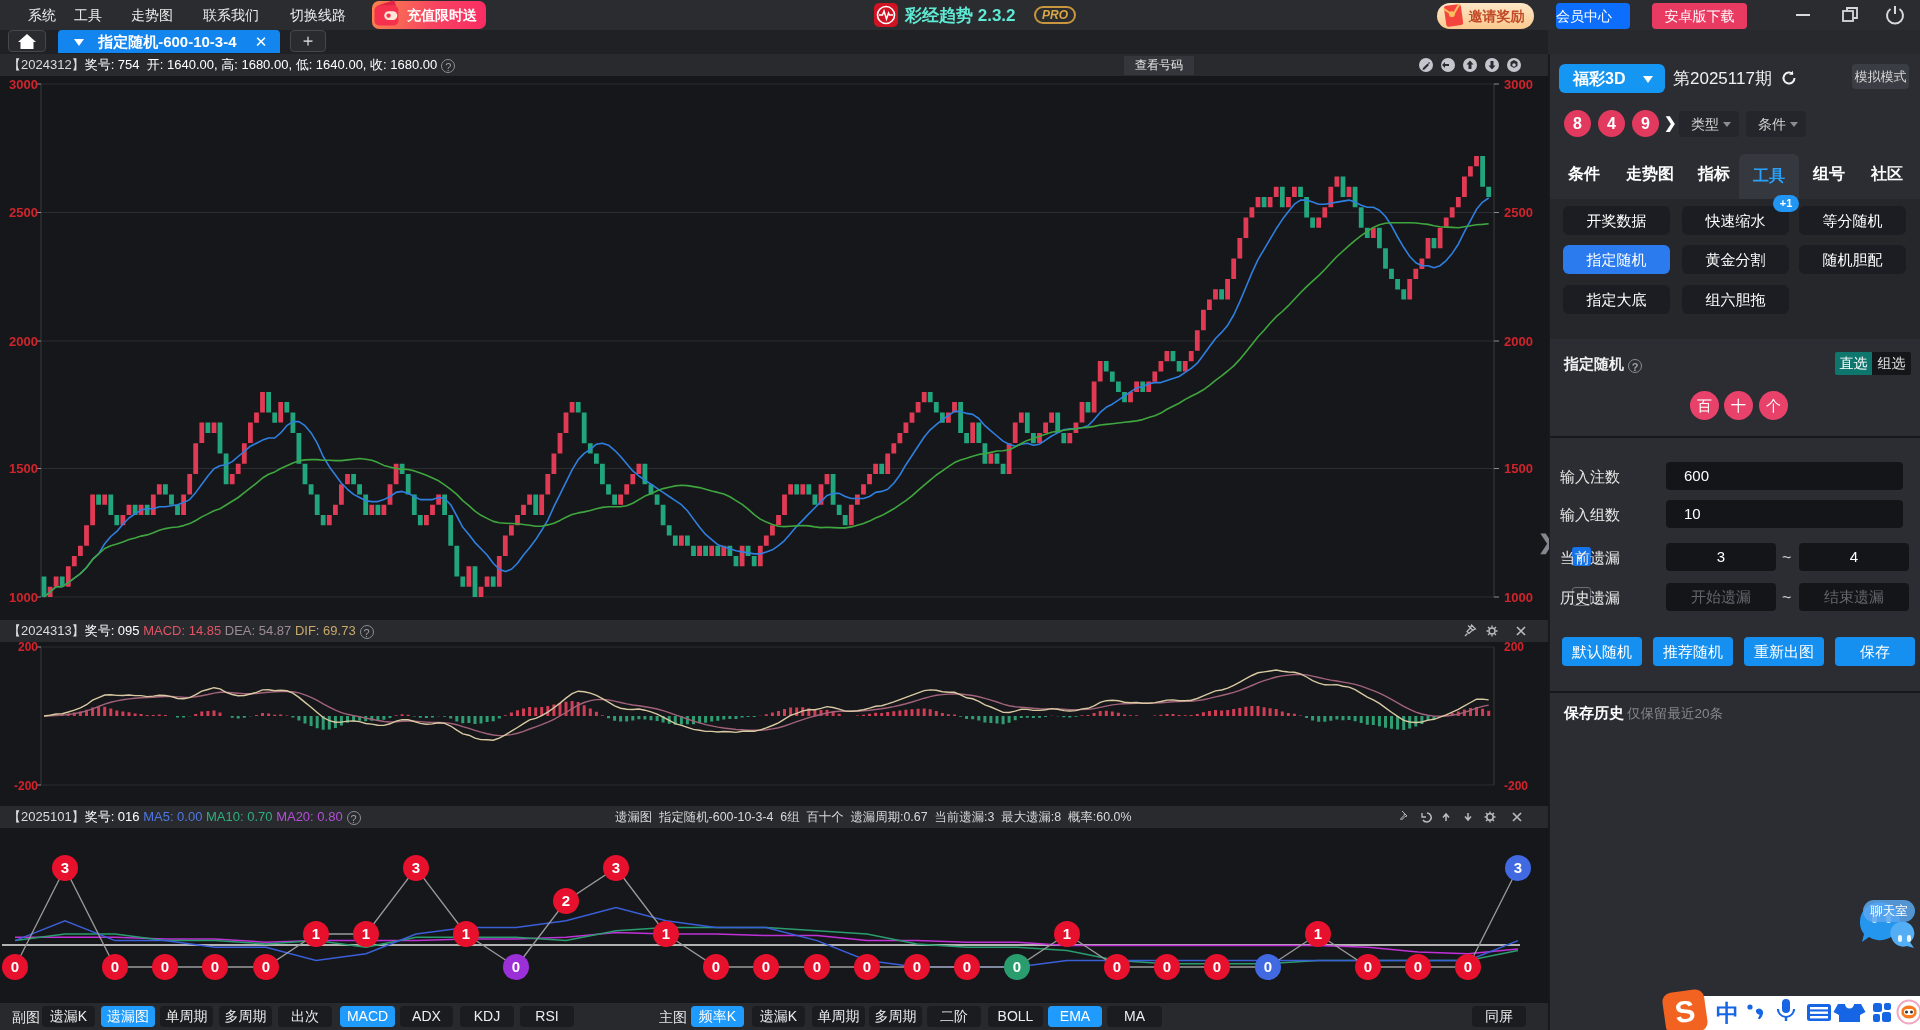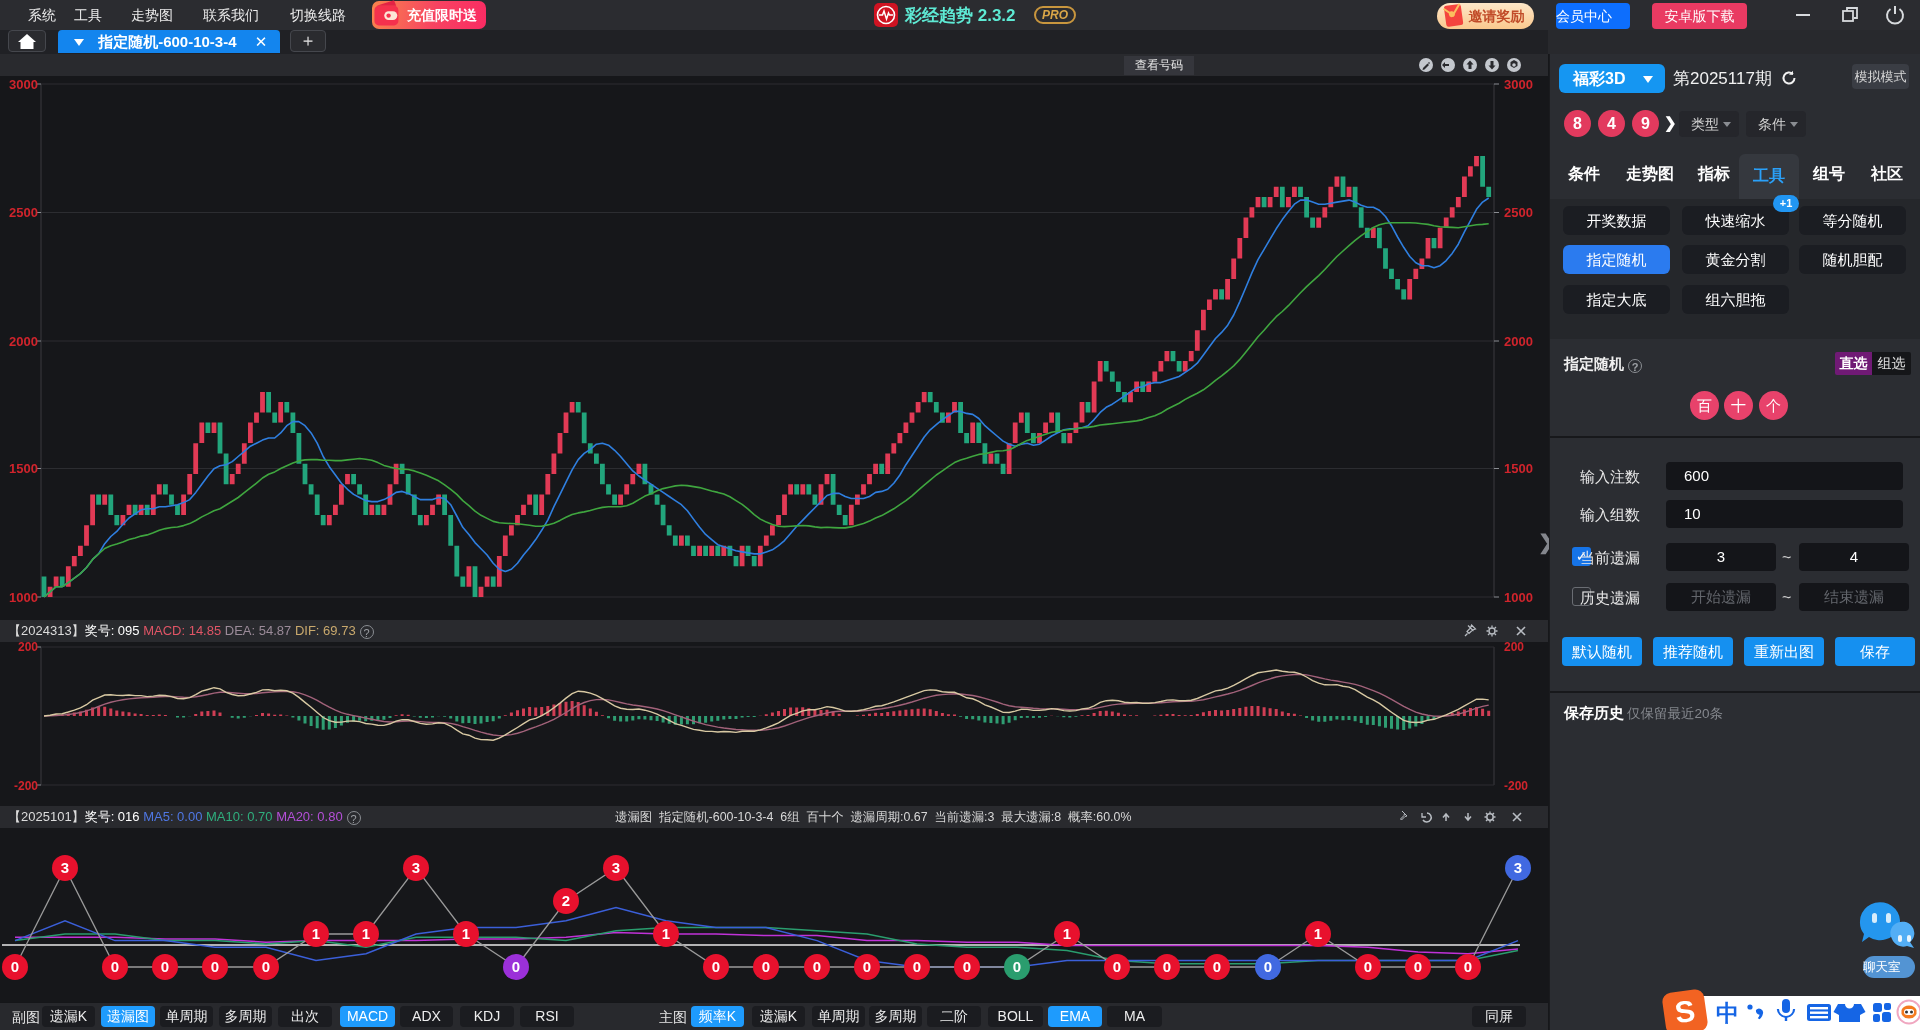--- a/index.html
+++ b/index.html
@@ -70,38 +70,38 @@
 .sbtab { position:absolute; top:102px; height:36px; line-height:36px; font-size:16px; font-weight:bold; color:#fff; }
 #tooltab { position:absolute; left:189px; top:100px; width:60px; height:45px; background:#35383e; border-radius:6px 6px 0 0;
   color:#2aa0f8; font-size:16px; font-weight:bold; text-align:center; line-height:44px; }
 #toolzone { position:absolute; left:0; top:145px; width:371px; height:140px; background:#25272b; }
 .gbtn { position:absolute; width:107px; height:29px; background:#1b1d22; border-radius:6px; color:#fff;
   font-size:15px; text-align:center; line-height:29px; }
 .gbtn.on { background:#2b7bef; }
 #plus1 { position:absolute; left:223px; top:141px; width:26px; height:17px; background:#2196f3; border-radius:9px;
   color:#fff; font-size:11px; font-weight:bold; text-align:center; line-height:17px; }
 #zdsj { left:14px; top:301px; font-size:15px; color:#f0f0f0; font-weight:bold; }
-#zx { left:285px; top:298px; width:37px; height:23px; background:#701a75; color:#fff; font-size:14px; text-align:center; line-height:23px; border-radius:2px 0 0 2px;font-weight:bold; }
+#zx { left:285px; top:298px; width:37px; height:23px; background:#0f766e; color:#fff; font-size:14px; text-align:center; line-height:23px; border-radius:2px 0 0 2px; }
 #zux { left:322px; top:298px; width:39px; height:23px; background:#151619; color:#e0e0e0; font-size:14px; text-align:center; line-height:23px; border-radius:0 2px 2px 0; }
 .bstc { position:absolute; top:337px; width:29px; height:29px; border-radius:50%; background:#e8426b; color:#fff;
   font-size:15px; text-align:center; line-height:29px; }
 #div1 { left:0px; top:382px; width:371px; height:2px; background:#17181b; }
-.flabel { position:absolute; font-size:15px; color:#e8e8e8; width:100px; text-align:center; }
+.flabel { position:absolute; font-size:15px; color:#e8e8e8; width:100px; text-align:left; }
 .finput { position:absolute; height:28px; background:#141519; border-radius:4px; color:#fff; font-size:15px; line-height:28px; }
 .ph { color:#63666c !important; text-align:center; }
 .cb { position:absolute; width:19px; height:19px; border-radius:3px; }
 .cb.checked { background:#1674e8; color:#fff; font-size:14px; text-align:center; line-height:19px; }
 .cb.un { border:1.5px solid #6a6d73; background:transparent; }
 .abtn { position:absolute; top:583px; width:80px; height:29px; background:#1590f0; border-radius:4px; color:#fff;
   font-size:15px; text-align:center; line-height:29px; }
 #div2 { left:0px; top:637px; width:371px; height:2px; background:#17181b; }
 #savehist { left:14px; top:650px; font-size:15px; font-weight:bold; color:#fff; }
 #savehint { left:77px; top:651px; font-size:13.5px; color:#85888e; }
-#chatlabel { left:313px; top:902px; width:52px; height:22px; background:rgba(90,167,240,.85); border-radius:11px;
-  color:#fff; font-size:12.5px; line-height:22px; }
+#chatlabel { left:313px; top:846px; width:52px; height:22px; background:rgba(90,167,240,.85); border-radius:11px;
+  color:#fff; font-size:12.5px; text-align:center; line-height:22px; }
 
 #sogou { position:absolute; left:1672px; top:996px; width:248px; height:34px; background:#fff; border-radius:4px 0 0 0; }
 #slogo { position:absolute; left:1664px; top:991px; width:42px; height:42px; background:#f26322; border-radius:9px;
   transform:rotate(-8deg); color:#fff; font-size:30px; font-weight:bold; text-align:center; line-height:42px; }
 #collapse { position:absolute; left:1538px; top:530px; color:#84878d; font-size:20px; font-weight:bold; }
 </style>
 </head>
 <body>
 <div id="app">
 
@@ -158,20 +158,21 @@
       <span style="margin-left:10px">指定随机-600-10-3-4</span>
       <span style="margin-left:14px;font-weight:normal;font-size:15px">✕</span>
     </div>
     <div id="plustab">＋</div>
   </div>
   <div id="tabbar2"></div>
 
   <div id="chartcol">
 
     <div class="phead" style="top:0">
+      <div class="lt">【2024312】<span style="color:#fff">奖号: 754&nbsp;&nbsp;开: 1640.00, 高: 1680.00, 低: 1640.00, 收: 1680.00</span><span class="qm">?</span></div>
       <div id="view-num">查看号码</div>
       <svg class="hicons" style="left:1417px" width="110" height="18" viewBox="0 0 110 18">
         <g fill="#c3c7cd">
           <circle cx="9" cy="9" r="7"></circle>
             <circle cx="31" cy="9" r="7"></circle>
             <circle cx="53" cy="9" r="7"></circle>
             <circle cx="75" cy="9" r="7"></circle>
             <circle cx="97" cy="9" r="7"></circle>
         </g>
         <g fill="#292a2e">

